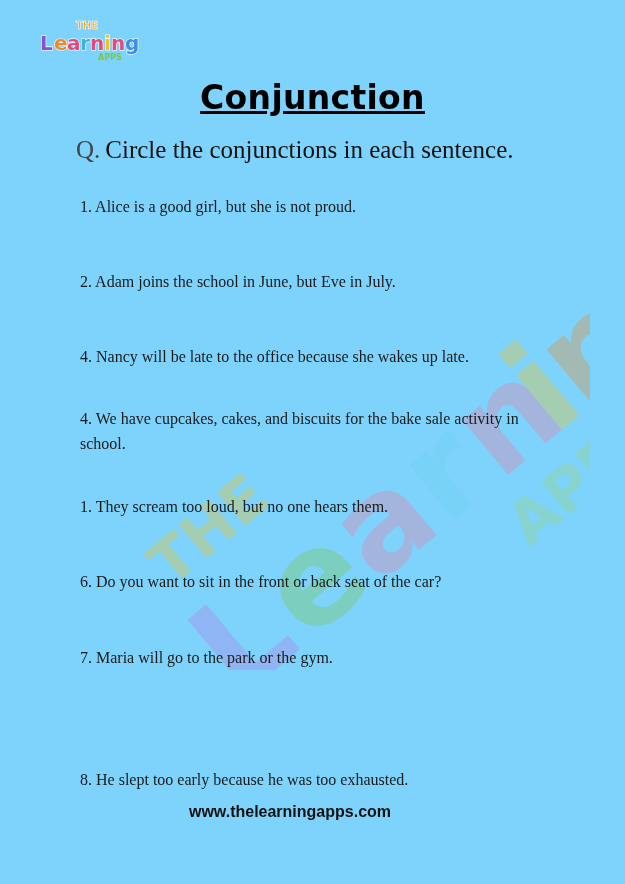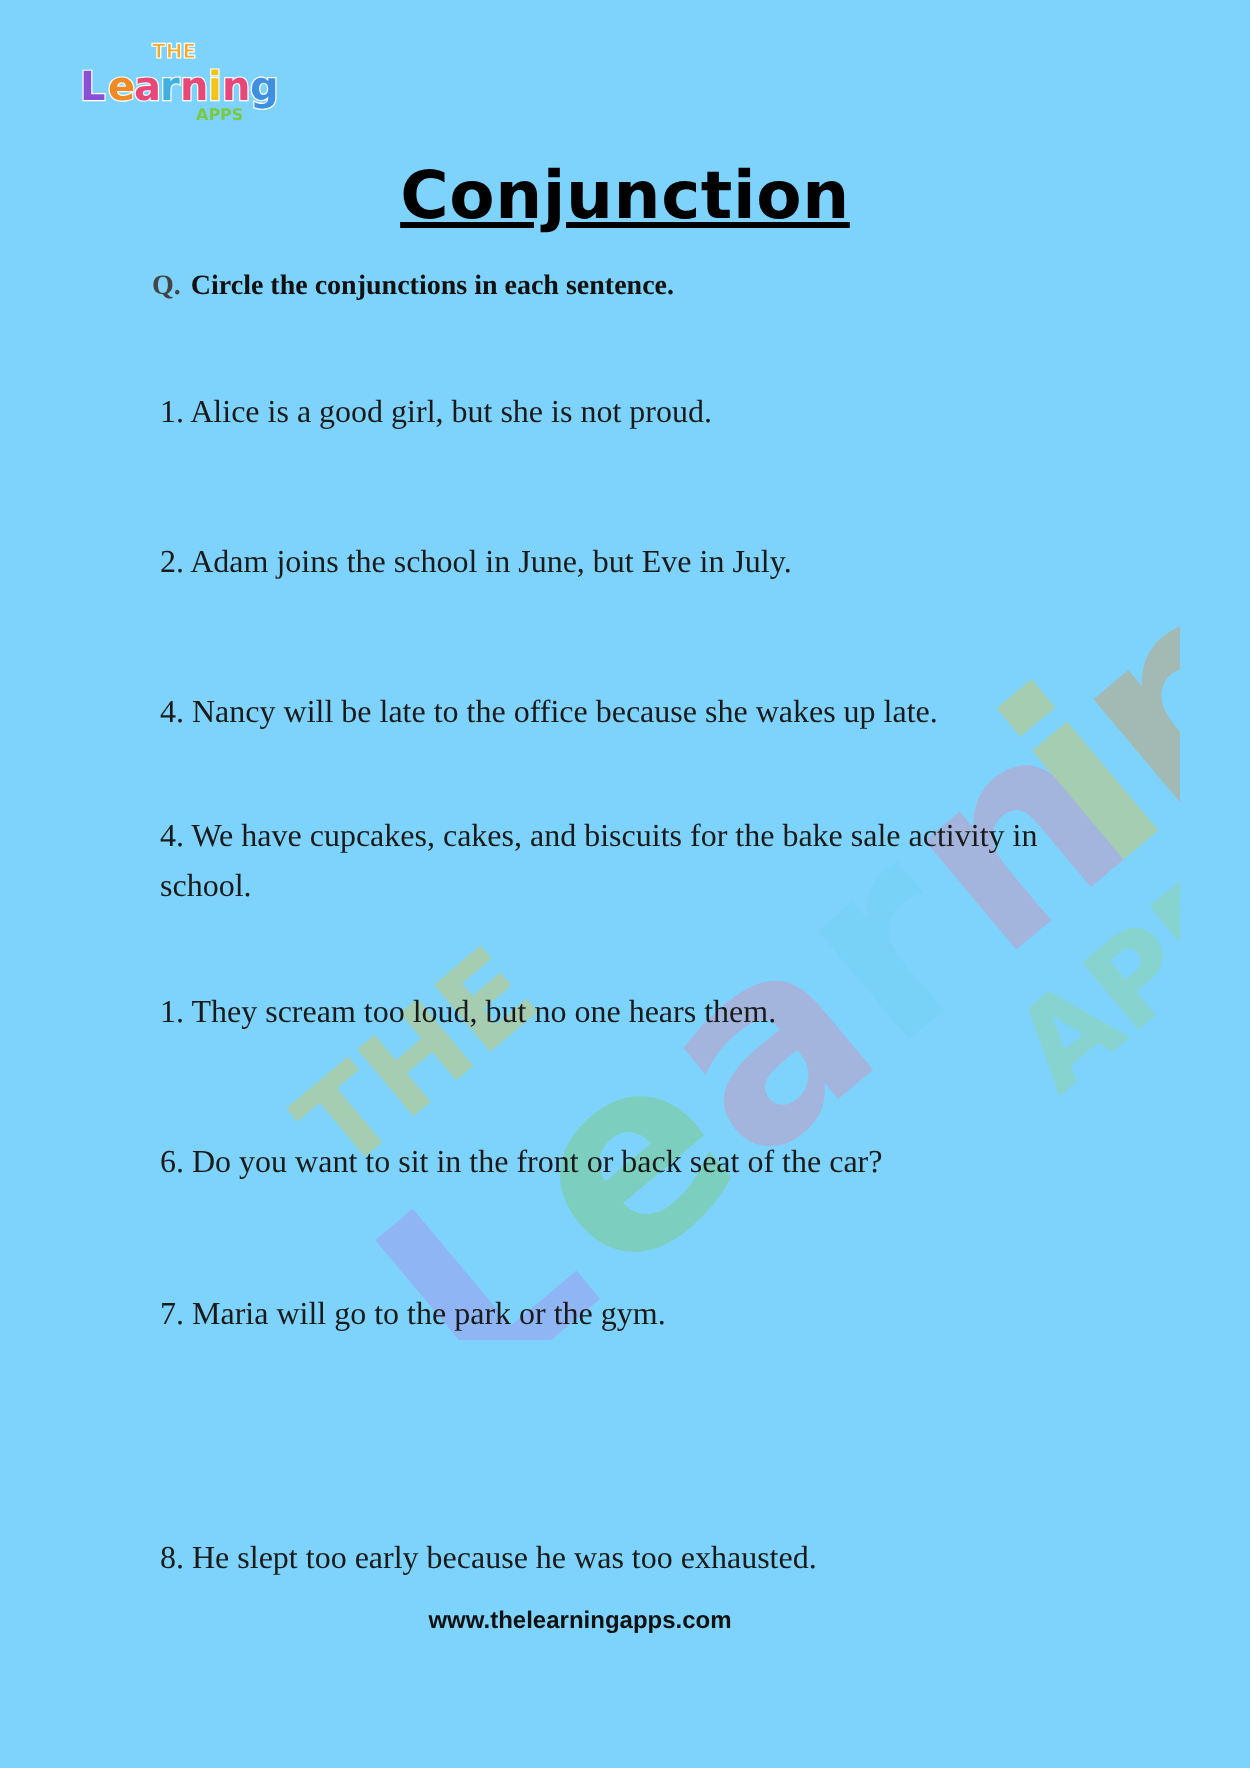--- a/index.html
+++ b/index.html
@@ -47,43 +47,43 @@
       font-weight: bold;
       font-size: 33px;
       color: #000;
       letter-spacing: 0.3px;
       text-decoration: underline;
     }
     .question {
       position: absolute;
       left: 76px; top: 136px;
       font-family: "Liberation Serif", serif;
-      font-weight: bold;
-      font-size: 14px;
+      font-weight: normal;
+      font-size: 25px;
       color: #111;
     }
     .question .qmark { color: #444; margin-right: 5px; }
 
     .sentence {
       position: absolute;
       left: 80px;
       width: 470px;
       font-family: "Liberation Serif", serif;
       font-size: 16px;
       line-height: 25px;
       color: #1a1a1a;
     }
     .footer {
       position: absolute;
       left: 0; width: 580px;
       top: 803px;
       text-align: center;
       font-family: "Liberation Sans", sans-serif;
       font-weight: bold;
-      font-size: 12px;
+      font-size: 16px;
       color: #111;
     }
   </style>
 </head>
 <body>
 
 <div class="page">
 
   <div class="logo">
     <svg width="110" height="44" viewBox="0 0 110 44">

